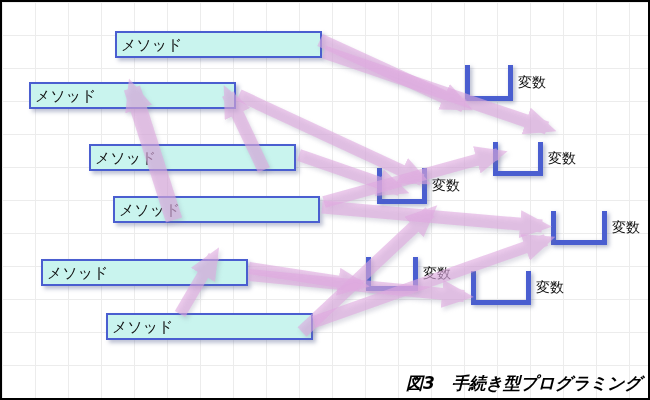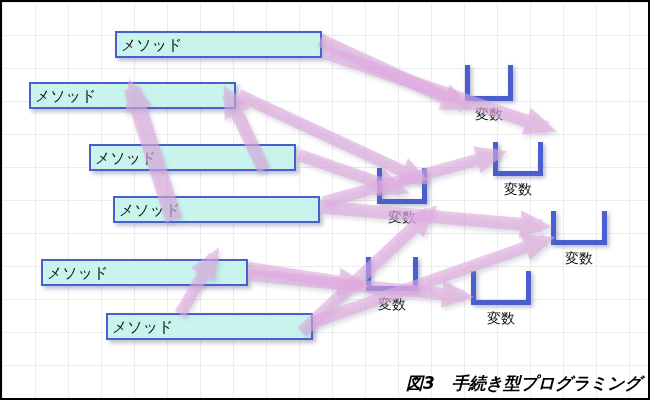--- a/index.html
+++ b/index.html
@@ -30,21 +30,21 @@
     box-shadow:3px 3px 4px rgba(110,120,160,.45);
     font-size:15px;
     color:#111;
     line-height:25px;
     padding-left:4px;
     box-sizing:border-box;
   }
   .variable{
     position:absolute;
     display:flex;
-    flex-direction:column;
+    flex-direction:row;
     align-items:center;
     gap:5px;
   }
   .bracket{
     border-left:5px solid var(--bracket);
     border-right:5px solid var(--bracket);
     border-bottom:5px solid var(--bracket);
     box-sizing:border-box;
     filter:drop-shadow(2px 2px 2px rgba(100,110,150,.5));
   }

